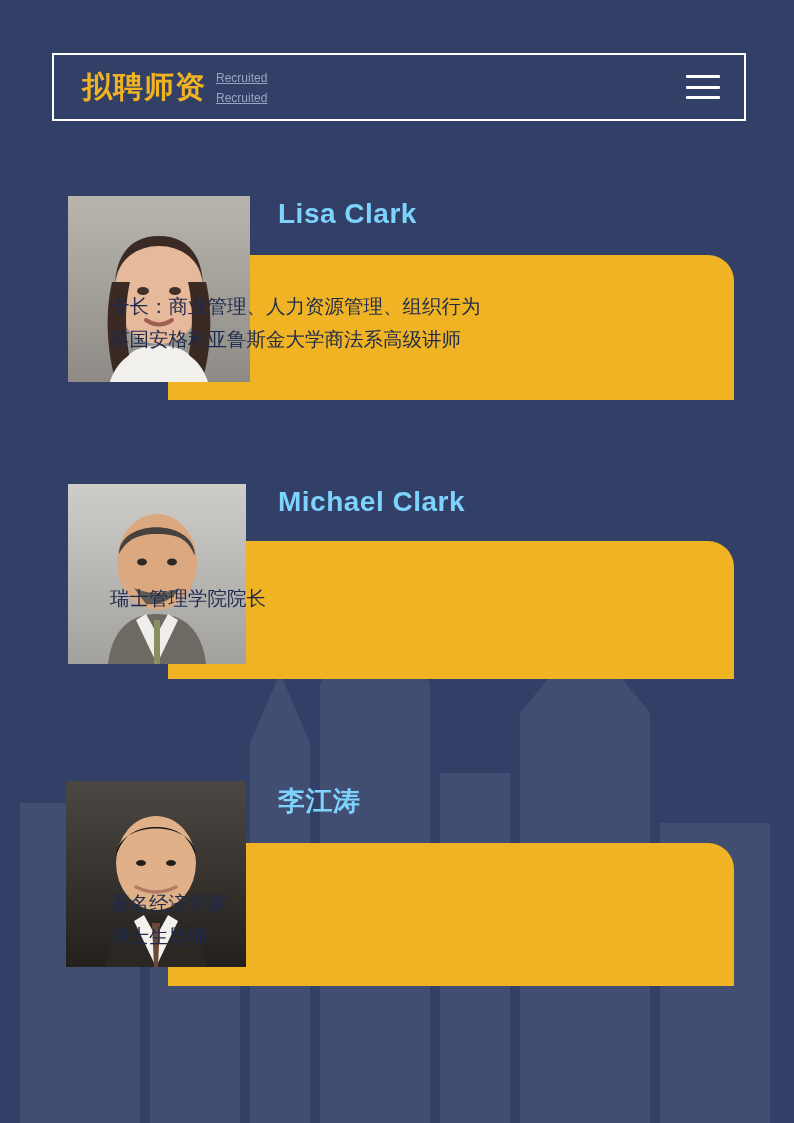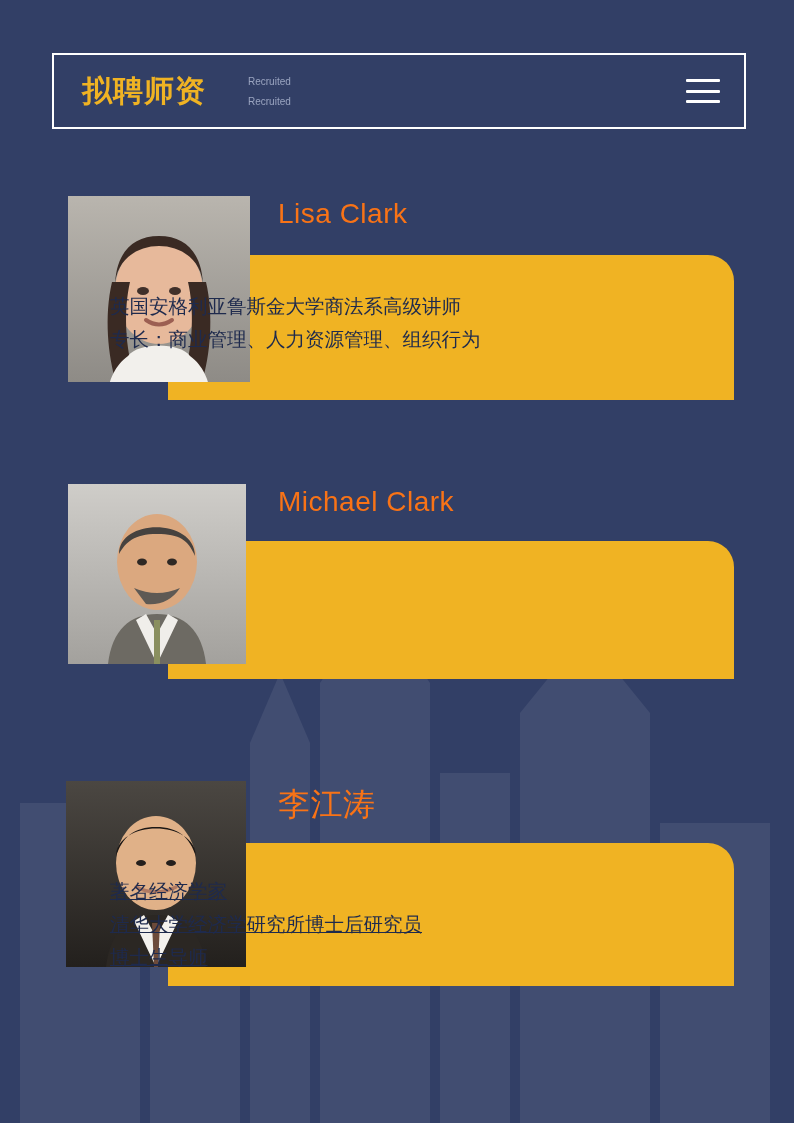--- a/index.html
+++ b/index.html
@@ -25,41 +25,41 @@
   .page {
     position: relative;
     width: 794px; height: 1123px;
     z-index: 2;
   }
 
   
   .header {
     position: absolute;
     left: 52px; top: 53px;
-    width: 694px; height: 76px;
+    width: 694px; height: 68px;
     border: 2px solid #ffffff;
     display: flex;
     align-items: center;
-    gap: 32px;
   }
   .header-title {
     margin-left: 28px;
     color: #f0b323;
     font-size: 30px;
     font-weight: bold;
     letter-spacing: 1px;
     white-space: nowrap;
   }
   .header-sub {
     margin-left: 10px;
     color: #9aa4c0;
-    font-size: 10px;
+    font-size: 12px;
     line-height: 20px;
     max-width: 100px;
     margin-top: 2px;
+    text-decoration: underline;
   }
   .menu-icon {
     position: absolute;
     right: 24px; top: 50%;
     transform: translateY(-50%);
     width: 34px; height: 24px;
     display: flex;
     flex-direction: column;
     justify-content: space-between;
   }
@@ -90,27 +90,27 @@
     overflow: hidden;
   }
   .card-2 .photo { left: 68px; width: 178px; height: 180px; }
   .card-3 .photo { left: 66px; width: 180px; height: 186px; }
 
   .photo svg { display: block; width: 100%; height: 100%; }
 
   .person-name {
     position: absolute;
     left: 278px; top: 2px;
-    color: #f97316;
+    color: #7dd3fc;
     font-size: 28px;
-    font-weight: normal;
+    font-weight: bold;
     letter-spacing: 0.5px;
     white-space: nowrap;
   }
-  .card-3 .person-name { font-size: 32px; }
+  .card-3 .person-name { font-size: 27px; }
 
   .bubble {
     position: absolute;
     left: 168px;
     background: #f0b323;
     border-top-right-radius: 26px;
     border-bottom-right-radius: 0;
   }
   .card-1 .bubble { top: 59px; width: 566px; height: 145px; }
   .card-2 .bubble { top: 57px; width: 566px; height: 138px; }
@@ -119,21 +119,21 @@
   .bubble-text {
     position: absolute;
     left: 110px;
     color: #1e2a4d;
     font-size: 19.5px;
     line-height: 33px;
     white-space: nowrap;
   }
   .card-1 .bubble-text { top: 94px; }
   .card-2 .bubble-text { top: 98px; }
-  .card-3 .bubble-text { top: 94px; text-decoration: underline; }
+  .card-3 .bubble-text { top: 106px; }
   .bubble-text .line { display: block; }
 </style>
 </head>
 <body>
 
 <div class="bg-art">
   <svg viewBox="0 0 794 560" preserveAspectRatio="none" xmlns="http://www.w3.org/2000/svg">
     <g fill="#ffffff">
       <rect x="20" y="240" width="120" height="320"></rect>
       <rect x="150" y="300" width="90" height="260"></rect>
@@ -190,22 +190,22 @@
         <path d="M44 86 C36 120 40 160 48 186 L68 186 C56 150 56 112 62 86 Z" fill="#3a2a23"></path>
         <path d="M138 86 C146 120 142 160 134 186 L114 186 C126 150 126 112 120 86 Z" fill="#3a2a23"></path>
         <ellipse cx="75" cy="95" rx="6" ry="4" fill="#40302a"></ellipse>
         <ellipse cx="107" cy="95" rx="6" ry="4" fill="#40302a"></ellipse>
         <path d="M78 124 Q91 133 104 124" stroke="#9c5f52" stroke-width="4" fill="none" stroke-linecap="round"></path>
         <path d="M60 160 C70 146 112 146 122 160 C136 170 140 186 140 186 L42 186 C42 186 46 170 60 160 Z" fill="#f2f0ec"></path>
       </svg>
     </div>
     <div class="person-name">Lisa Clark</div>
     <div class="bubble-text">
+      <span class="line">专长：商业管理、人力资源管理、组织行为</span>
       <span class="line">英国安格利亚鲁斯金大学商法系高级讲师</span>
-      <span class="line">专长：商业管理、人力资源管理、组织行为</span>
     </div>
   </div>
 
   <div class="card card-2">
     <div class="bubble"></div>
     <div class="photo">
       <svg viewBox="0 0 178 180" xmlns="http://www.w3.org/2000/svg">
         <defs>
           <linearGradient id="bg2" x1="0" y1="0" x2="0" y2="1">
             <stop offset="0%" stop-color="#cfcdc9"></stop>
@@ -218,20 +218,21 @@
         <ellipse cx="74" cy="78" rx="5" ry="3.5" fill="#2e2824"></ellipse>
         <ellipse cx="104" cy="78" rx="5" ry="3.5" fill="#2e2824"></ellipse>
         <path d="M66 104 Q89 114 112 104 Q100 122 78 120 Z" fill="#5e5954"></path>
         <path d="M40 180 C44 146 62 130 89 130 C116 130 134 146 138 180 Z" fill="#6d6a63"></path>
         <path d="M78 130 L89 150 L100 130 L110 136 L89 180 L68 136 Z" fill="#f0eeea"></path>
         <path d="M86 136 L92 136 L92 180 L86 180 Z" fill="#8a8f5f"></path>
       </svg>
     </div>
     <div class="person-name">Michael Clark</div>
     <div class="bubble-text">
+      <span class="line">瑞士管理学院院长</span>
     </div>
   </div>
 
   <div class="card card-3">
     <div class="bubble"></div>
     <div class="photo">
       <svg viewBox="0 0 180 186" xmlns="http://www.w3.org/2000/svg">
         <defs>
           <linearGradient id="bg3" x1="0" y1="0" x2="0" y2="1">
             <stop offset="0%" stop-color="#4b4742"></stop>
@@ -245,18 +246,17 @@
         <ellipse cx="105" cy="82" rx="5" ry="3" fill="#241f1c"></ellipse>
         <path d="M70 106 Q90 116 110 106" stroke="#b07a63" stroke-width="3.5" fill="none" stroke-linecap="round"></path>
         <path d="M40 186 C44 150 62 134 90 134 C118 134 136 150 140 186 Z" fill="#2b2723"></path>
         <path d="M78 134 L90 156 L102 134 L112 140 L90 186 L68 140 Z" fill="#f3f1ed"></path>
         <path d="M86 142 L94 142 L92 186 L88 186 Z" fill="#6c4a3a"></path>
       </svg>
     </div>
     <div class="person-name">李江涛</div>
     <div class="bubble-text">
       <span class="line">著名经济学家</span>
-      <span class="line">清华大学经济学研究所博士后研究员</span>
       <span class="line">博士生导师</span>
     </div>
   </div>
 
 </div>
 
 </body></html>

